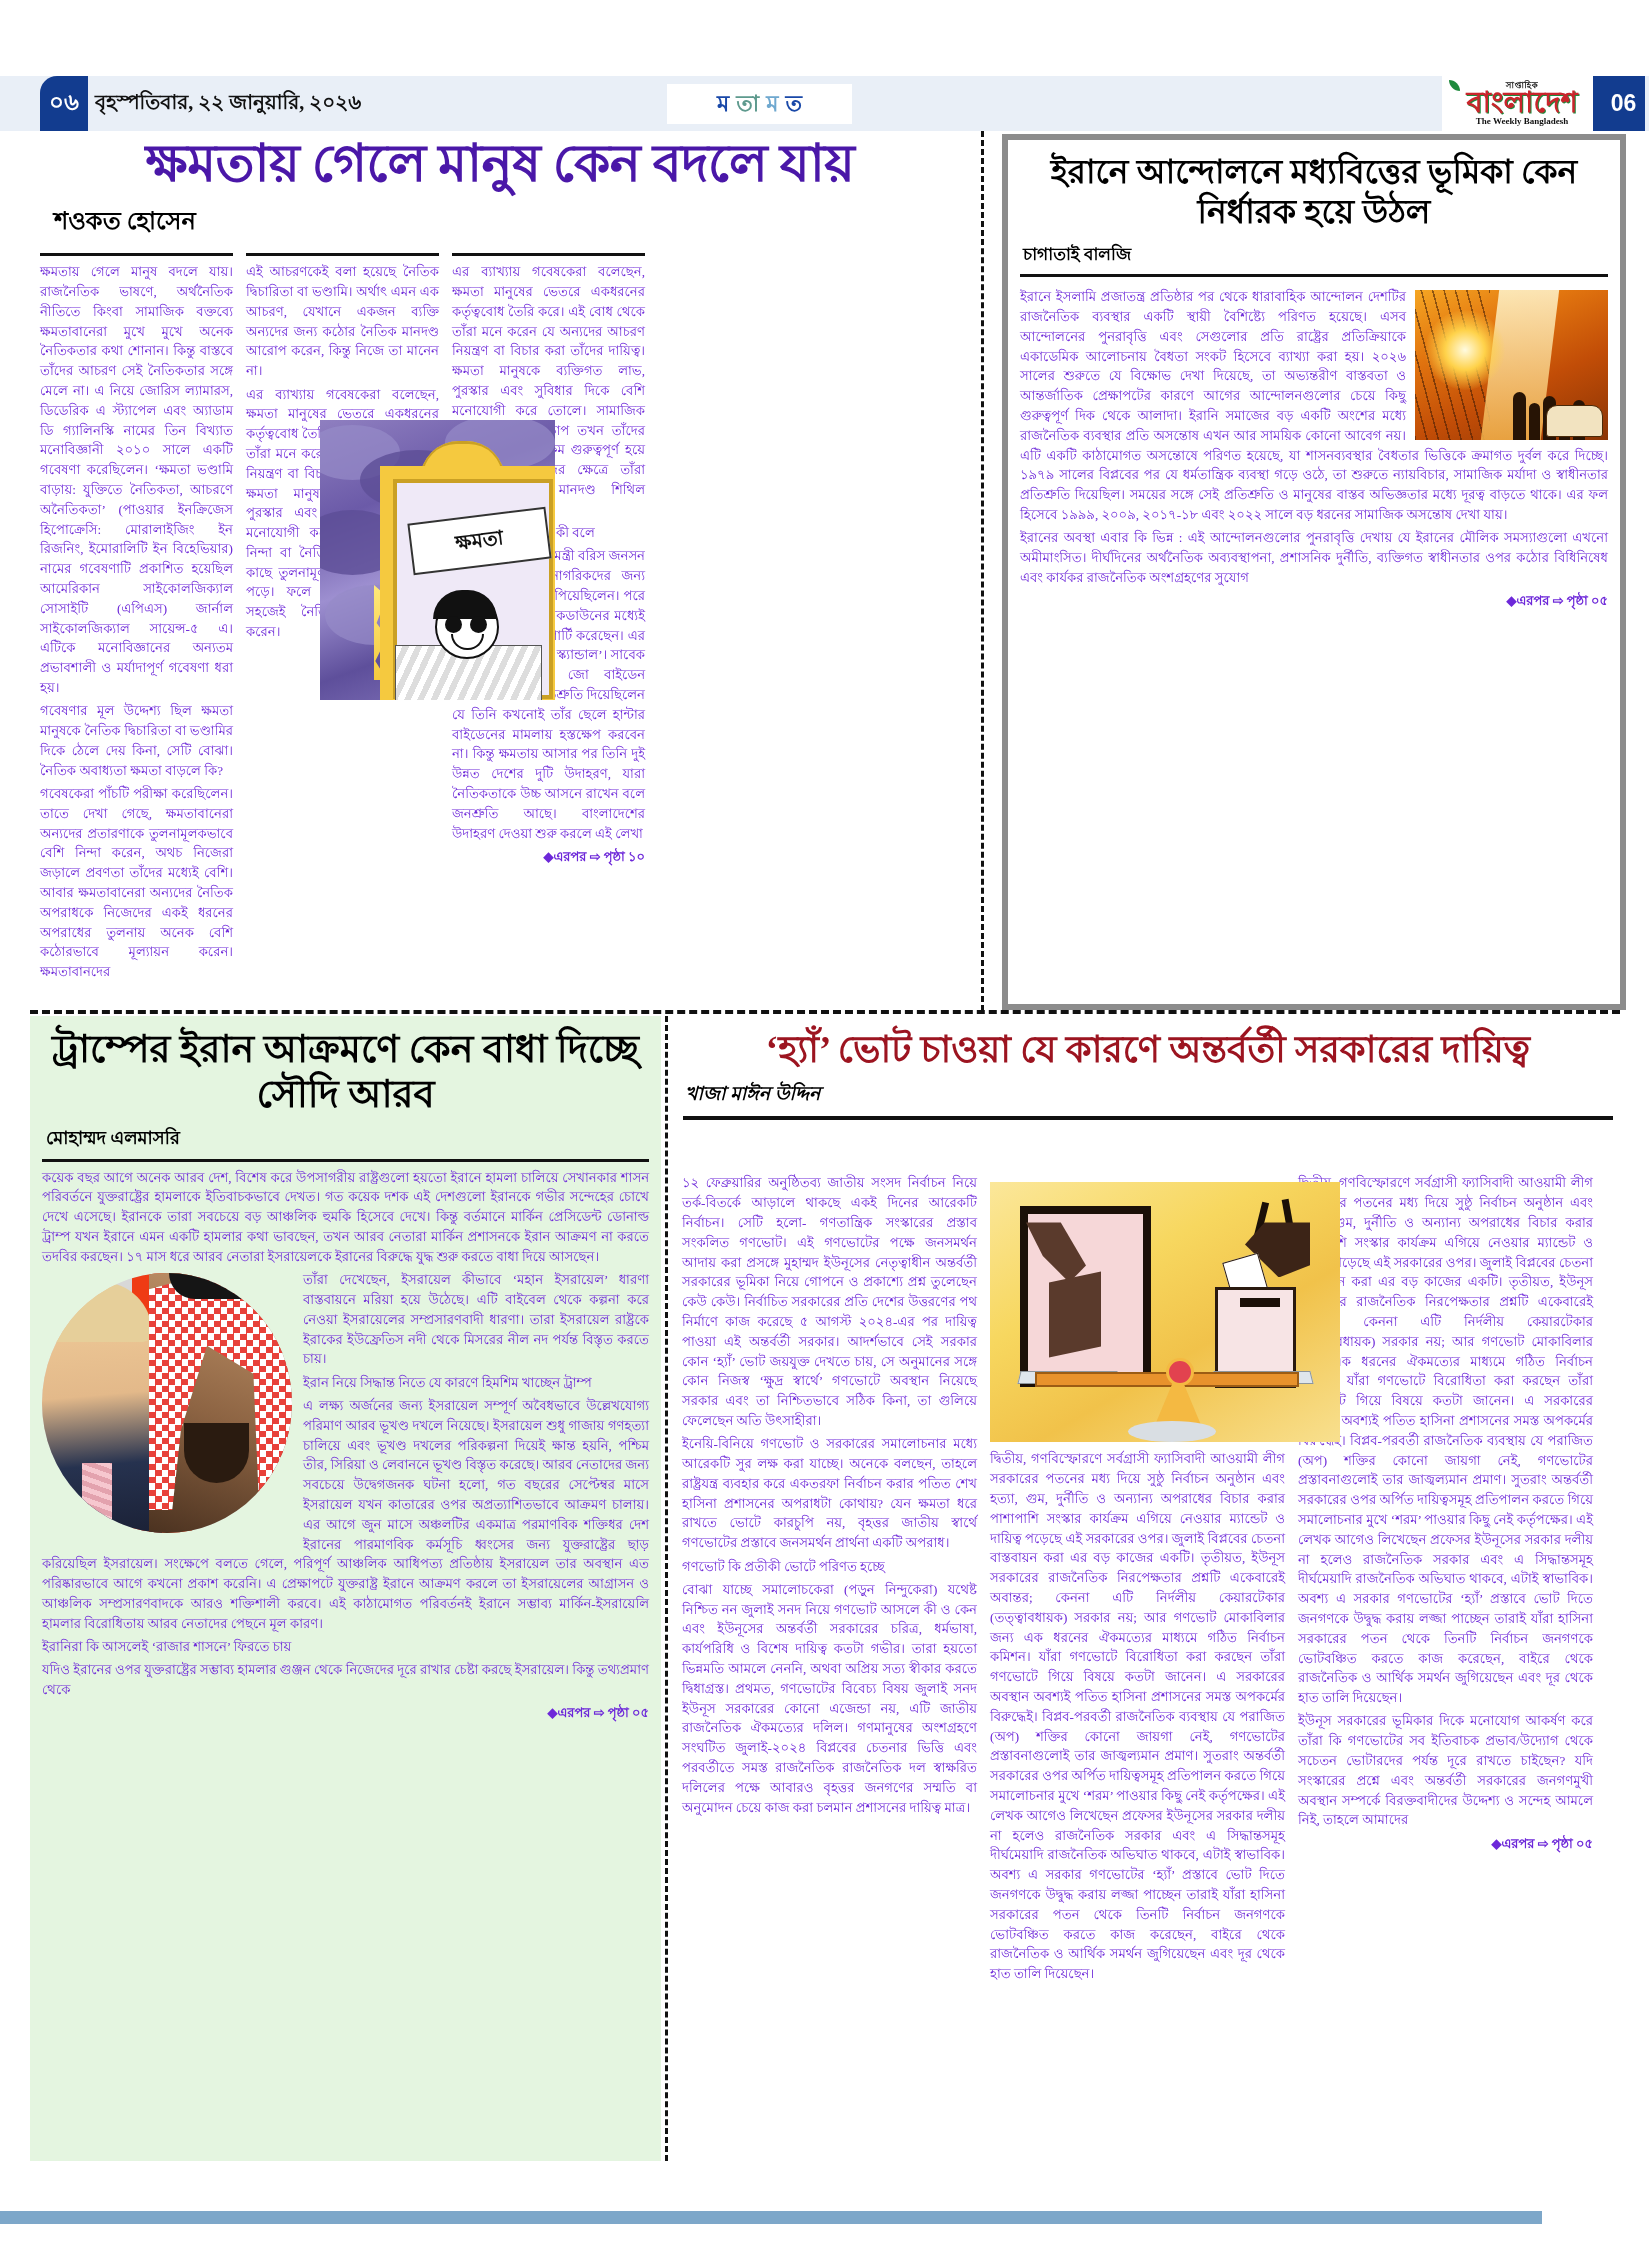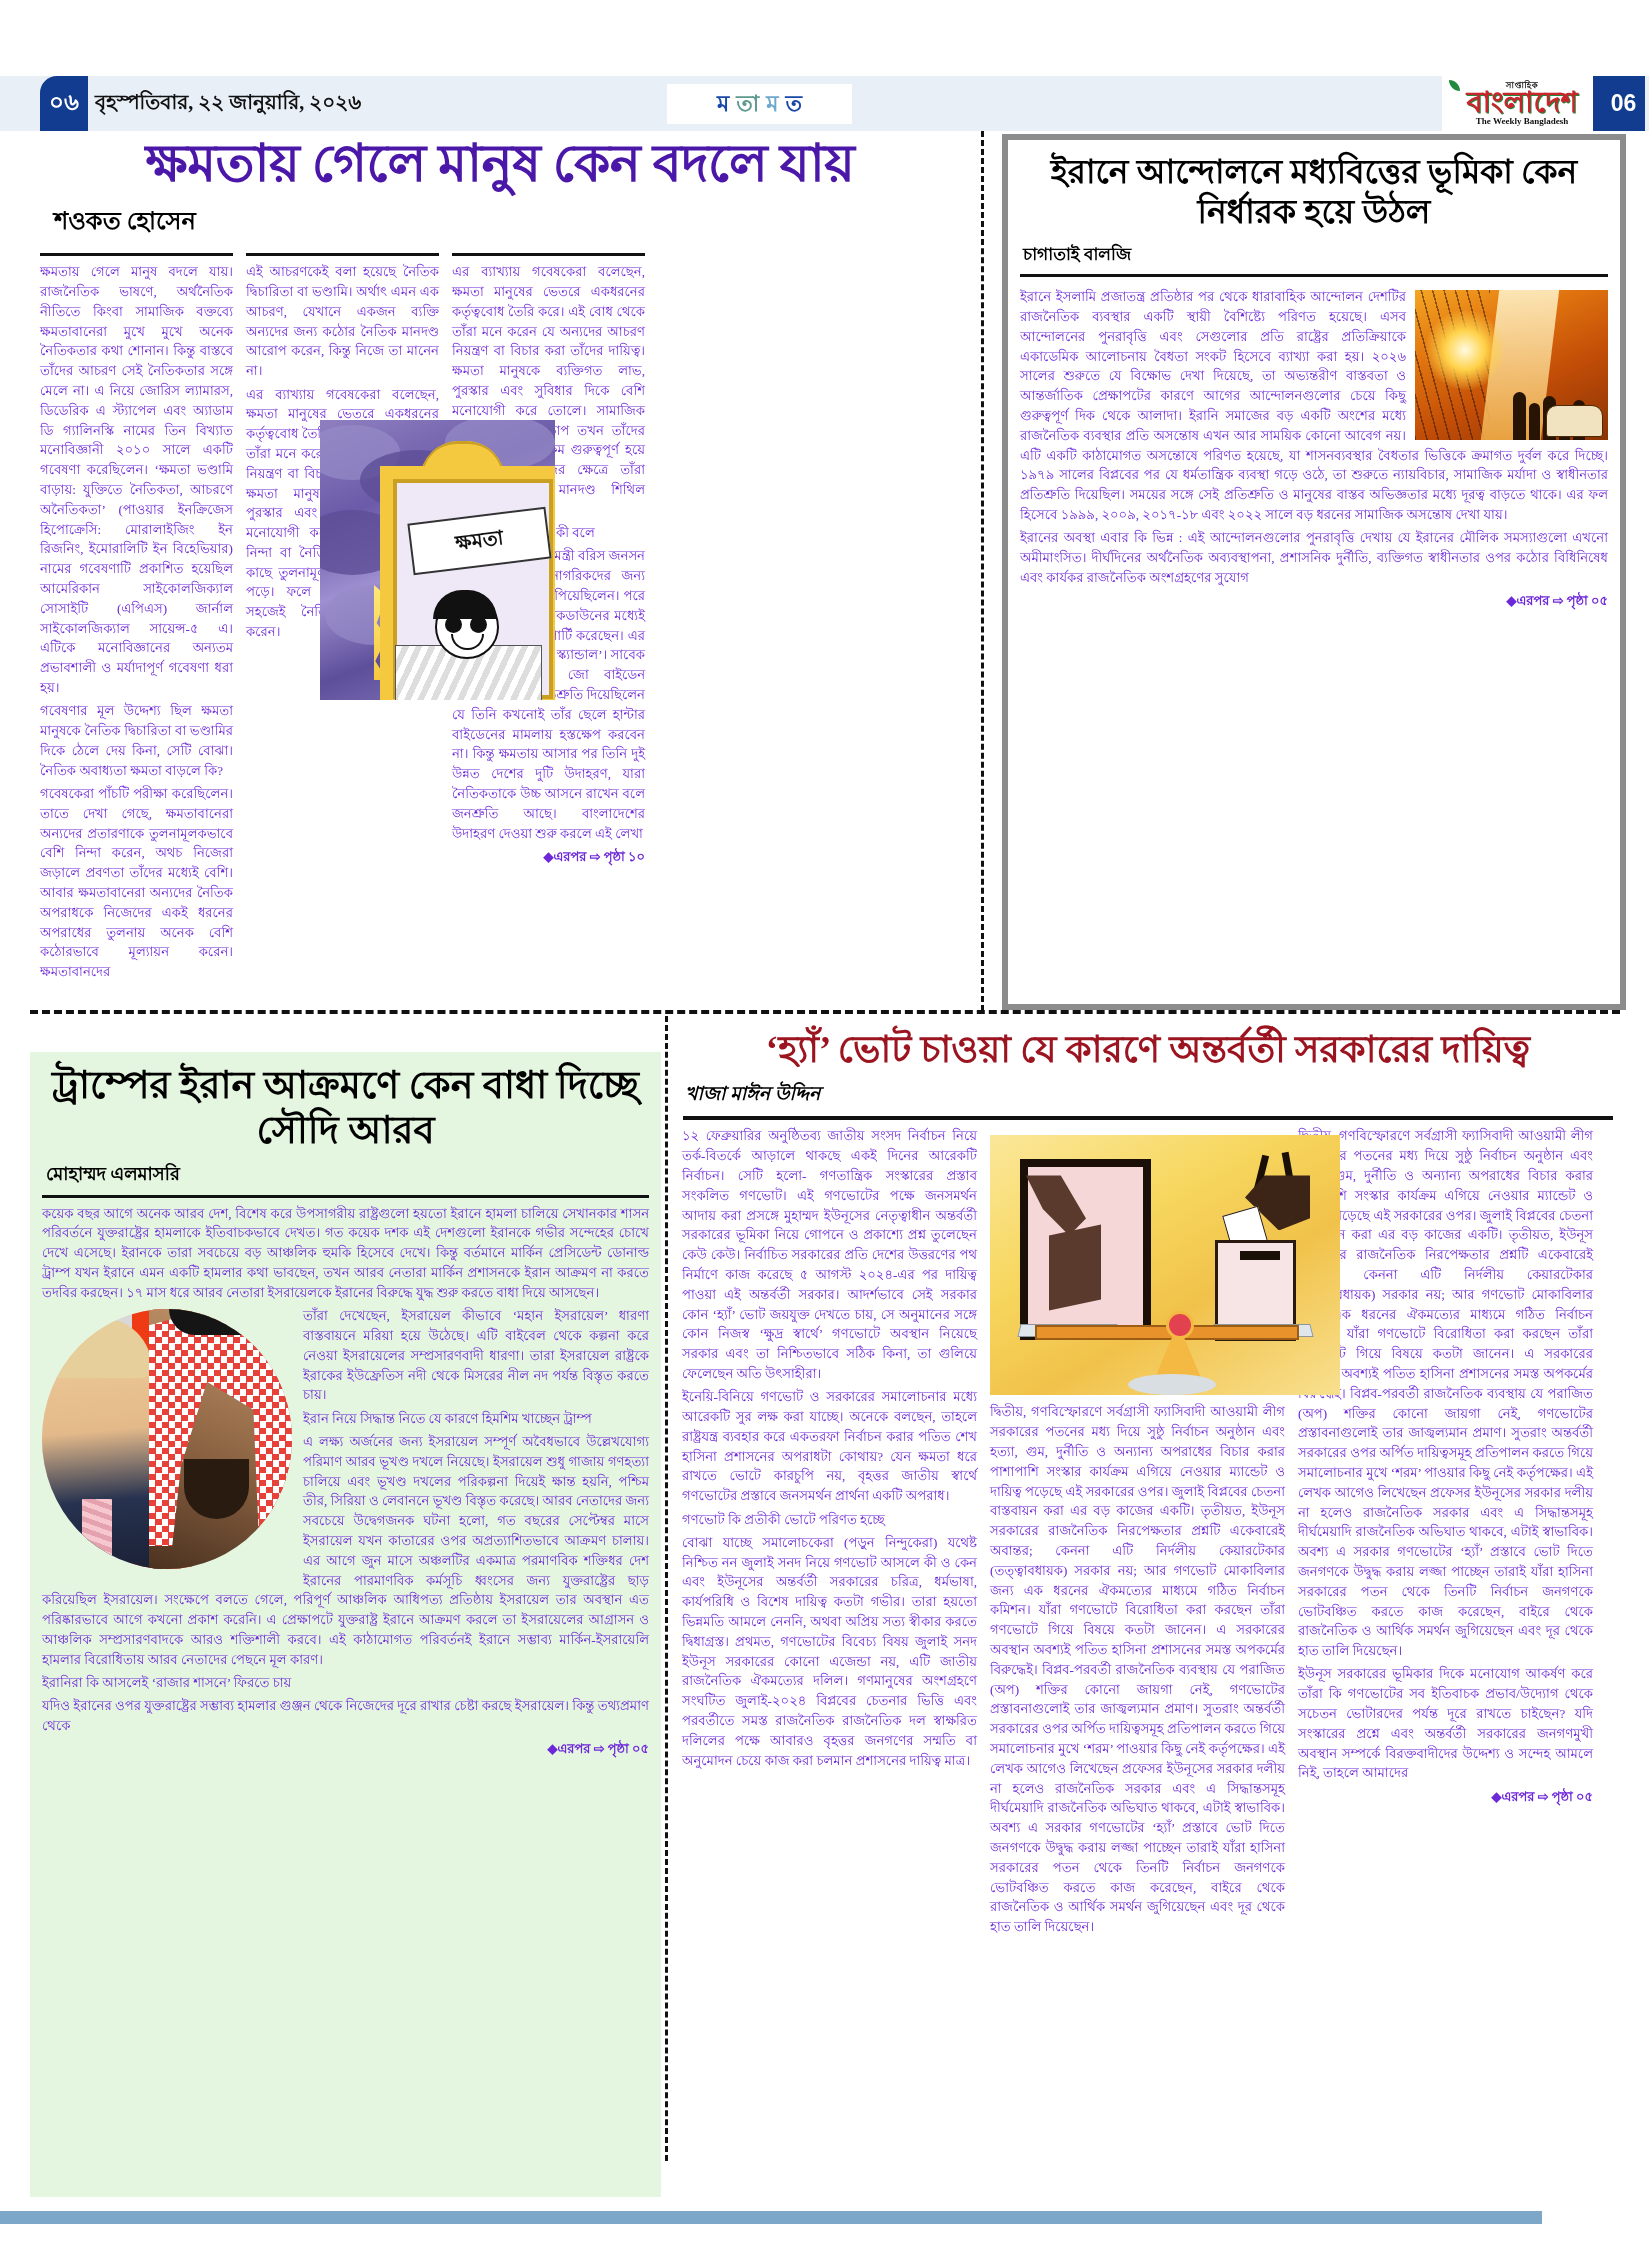--- a/index.html
+++ b/index.html
@@ -87,21 +87,21 @@
   .ip-street{position:absolute;left:75px;top:0;width:60px;height:150px;
       background:linear-gradient(#fff6cf,#f3b24a);transform:skewX(-7deg);opacity:.85;}
   .ip-sil{position:absolute;bottom:0;background:#271405;border-radius:7px 7px 0 0;}
   .ip-car{position:absolute;right:5px;bottom:3px;width:55px;height:30px;background:#f2e3c0;
       border-radius:11px 11px 3px 3px;border:1.5px solid #4a2a08;}
   .ip-tree{position:absolute;left:0;top:0;width:75px;height:150px;
       background:repeating-linear-gradient(75deg,rgba(60,25,4,.55) 0 1.5px,rgba(0,0,0,0) 1.5px 11px);}
 
   
   .a3{position:absolute;left:30px;top:1016px;width:631px;height:1145px;background:#e4f5e0;
-      box-sizing:border-box;padding:11px 12px;margin-top:36px;}
+      box-sizing:border-box;padding:11px 12px;}
   .a3 .headline{font-size:38px;font-weight:bold;color:#000;text-align:center;line-height:1.18;}
   .a3 .byline{font-size:18px;font-weight:bold;margin:7px 0 0 4px;}
   .a3 .rule{border-top:3.5px solid #111;margin:4px 0 6px;}
   .trumpphoto{float:left;width:250px;height:260px;border-radius:50%;margin:3px 11px 6px 0;
       overflow:hidden;position:relative;background:#d8d8d8;}
   .tp-red{position:absolute;left:90px;top:0;width:60px;height:260px;background:#ef3b14;}
   .tp-trump{position:absolute;left:-5px;top:10px;width:125px;height:250px;
       background:linear-gradient(175deg,#f2cf9c 0%,#e3b98a 45%,#26324f 72%,#1b2136 100%);
       border-radius:0 46% 0 0;}
   .tp-hair{position:absolute;left:5px;top:9px;width:105px;height:60px;background:#e6cf9a;
@@ -116,21 +116,21 @@
   .tp-iqal{position:absolute;right:18px;top:0;width:105px;height:26px;background:#151515;border-radius:0 0 30px 30px;}
   .tp-beard{position:absolute;right:43px;top:150px;width:65px;height:60px;background:#2a1b10;
       border-radius:0 0 35px 35px;}
 
   
   .a4{position:absolute;left:672px;top:1019px;width:952px;height:1142px;box-sizing:border-box;padding:9px 4px;}
   .a4 .headline{font-size:37px;font-weight:bold;color:#9c1420;text-align:center;line-height:1.2;}
   .a4 .byline{font-size:19px;font-weight:bold;margin:7px 0 0 9px;font-style:italic;}
   .a4 .rule{border-top:4px solid #111;margin:5px 7px 6px;}
   .a4 .cols{display:flex;gap:13px;padding:0 6px;}
-  .a4 .col{width:295px;}
+  .a4 .col{width:295px;margin-top:47px;}
   .ballotbox{float:left;width:350px;height:260px;margin:9px 10px 7px 0;position:relative;overflow:hidden;
       background:linear-gradient(150deg,#fbe79a 0%,#f7d75f 35%,#f1c24a 62%,#f8e08f 100%);}
   .bb-frame{position:absolute;left:30px;top:24px;width:115px;height:165px;background:#f6d7d8;
       border:8px solid #1b1008;}
   .bb-box1{position:absolute;left:59px;top:95px;width:52px;height:75px;background:#5a3a2c;
       transform:skewY(-12deg);}
   .bb-hand1{position:absolute;left:36px;top:40px;width:60px;height:60px;background:#5a3a2c;
       clip-path:polygon(0 0,58% 0,100% 72%,72% 100%,28% 56%);}
   .bb-box2{position:absolute;right:44px;top:105px;width:75px;height:95px;background:#f7e4e5;
       border:3px solid #2a1a10;}

